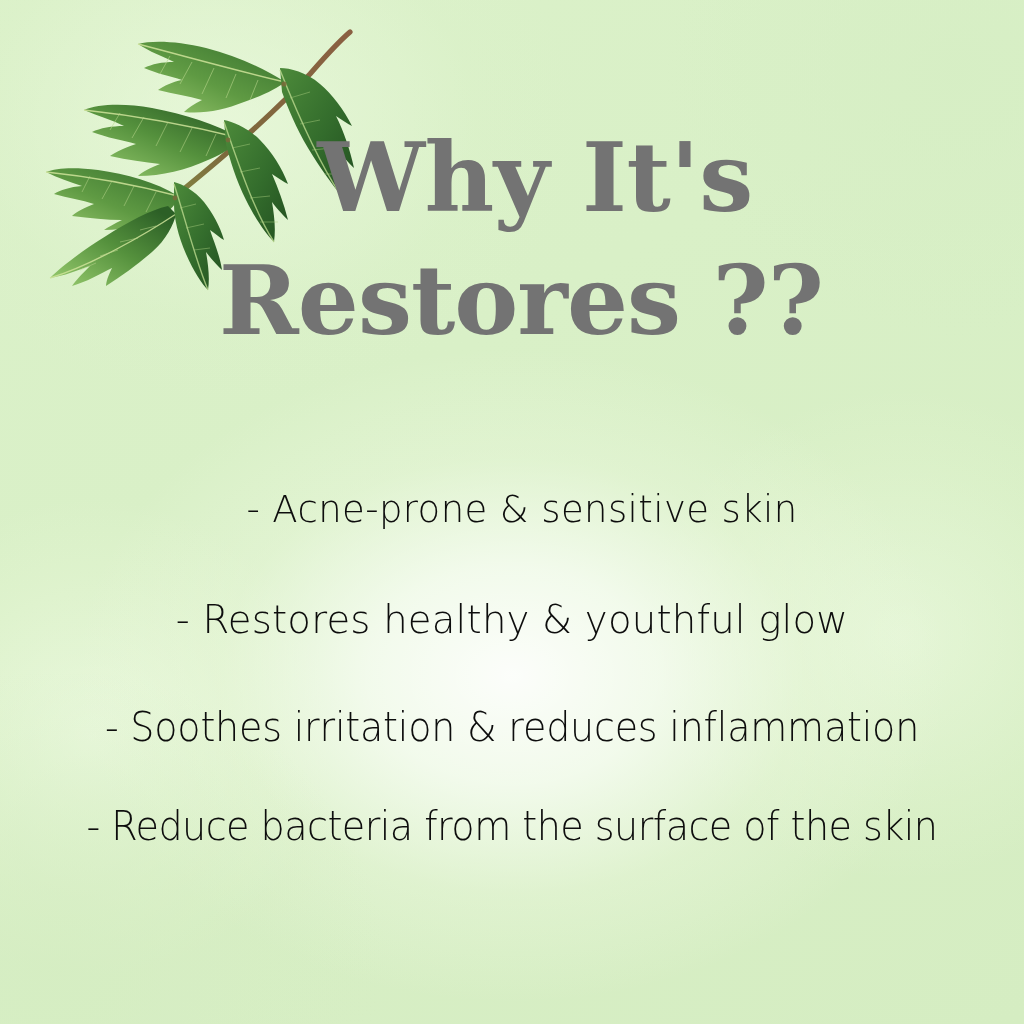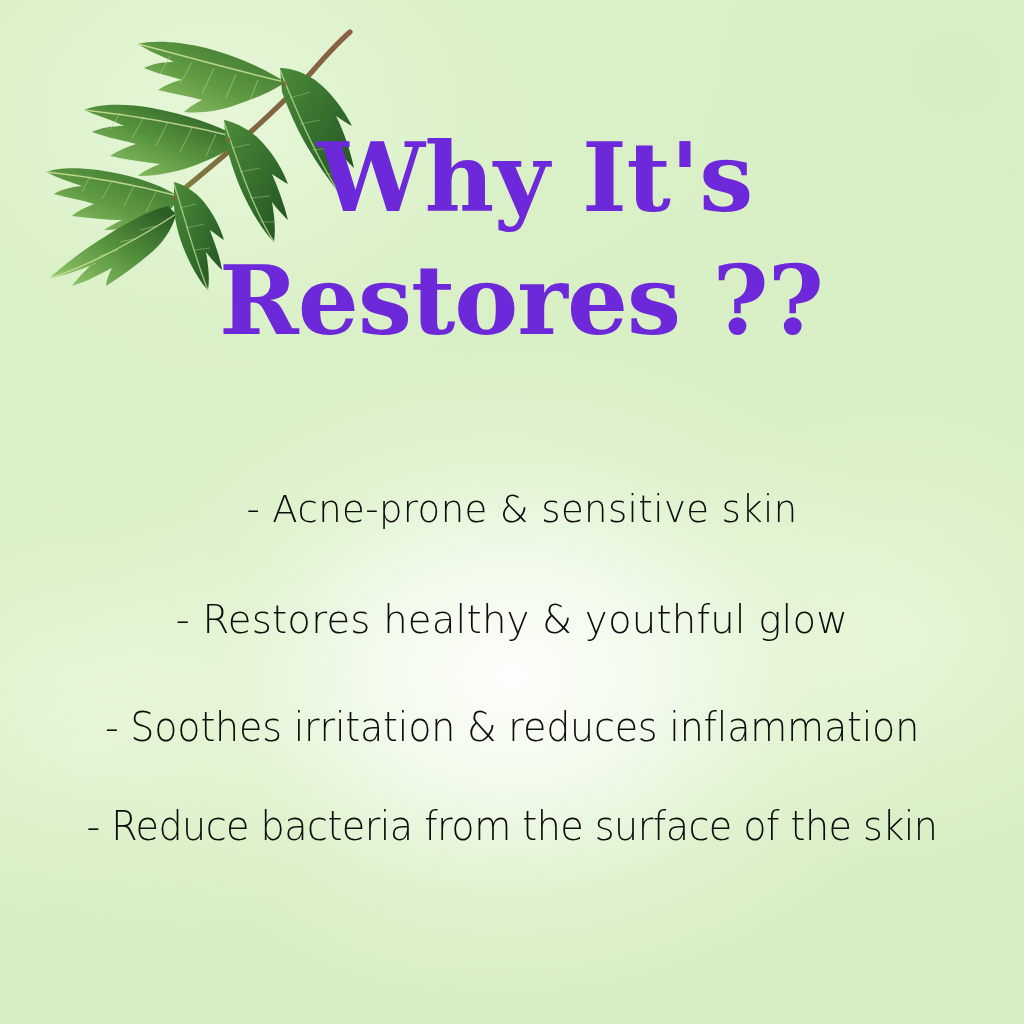--- a/index.html
+++ b/index.html
@@ -67,21 +67,21 @@
   .leaf-art svg { display: block; width: 100%; height: 100%; }
 
   
   .headline {
     position: absolute;
     left: 0; right: 0;
     top: 96px;
     text-align: center;
     font-family: "DejaVu Serif", "Liberation Serif", serif;
     font-weight: 700;
-    color: #6d28d9;
+    color: #737373;
     letter-spacing: -0.5px;
     line-height: 1.28;
   }
   .headline-line {
     display: block;
     font-size: 96px;
     white-space: nowrap;
   }
   .headline-line.l1 { padding-left: 46px; }
   .headline-line.l2 { padding-left: 18px; letter-spacing: -1px; }

